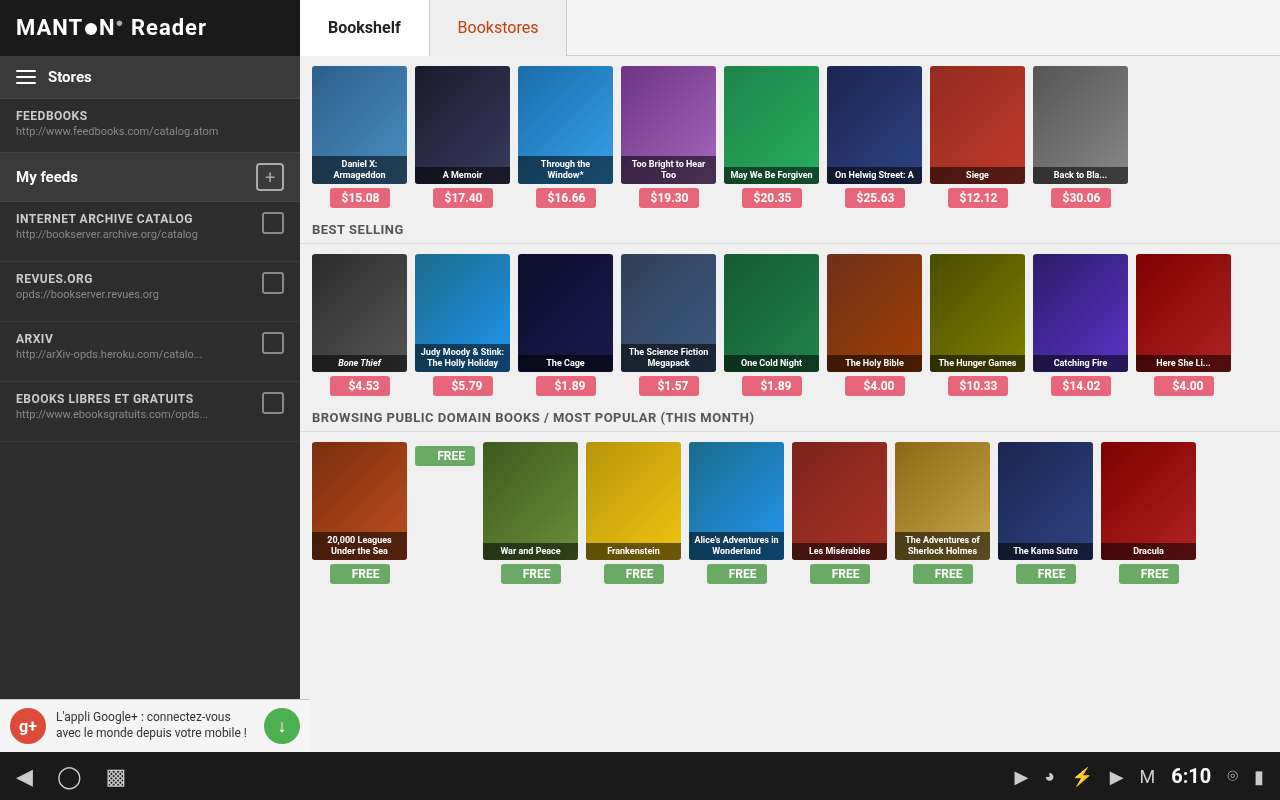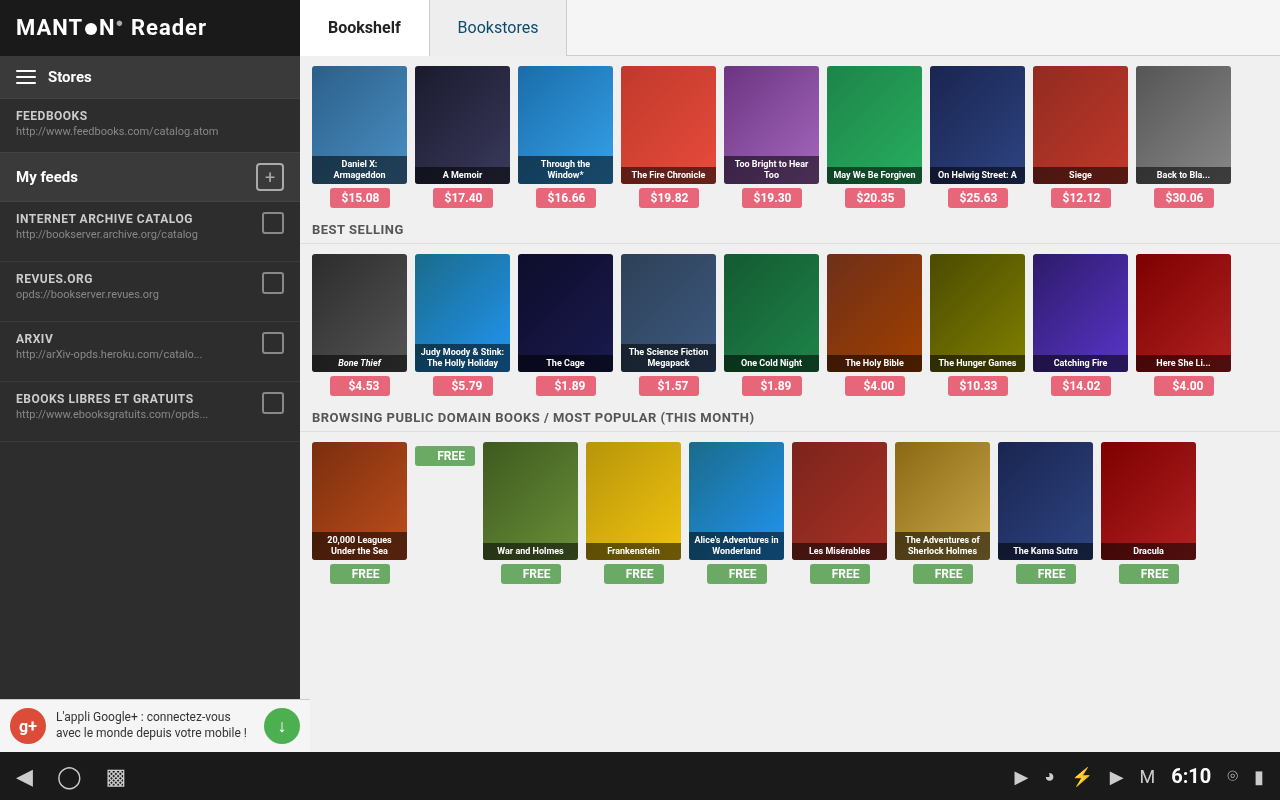--- a/index.html
+++ b/index.html
@@ -29,21 +29,21 @@
       font-weight: bold;
       letter-spacing: 1px;
     }
     #logo span .circle { display: inline-block; width: 12px; height: 12px; border-radius: 50%; background: white; margin: 0 2px; }
     .tab {
       padding: 0 28px;
       height: 56px;
       display: flex;
       align-items: center;
       font-size: 16px;
-      color: #0c4a6e;
+      color: #c2410c;
       cursor: pointer;
       border-right: 1px solid #ccc;
       background: #eeeeee;
     }
     .tab.active {
       background: #ffffff;
       font-weight: bold;
       color: #222;
     }
 
@@ -398,28 +398,20 @@
           <div class="book-item">
             <div class="book-cover">
               <div class="book-cover-inner cover-teal">
                 <div class="book-title-overlay">Through the Window*</div>
               </div>
             </div>
             <div class="book-price">$16.66</div>
           </div>
           <div class="book-item">
             <div class="book-cover">
-              <div class="book-cover-inner cover-orange">
-                <div class="book-title-overlay">The Fire Chronicle</div>
-              </div>
-            </div>
-            <div class="book-price">$19.82</div>
-          </div>
-          <div class="book-item">
-            <div class="book-cover">
               <div class="book-cover-inner cover-purple">
                 <div class="book-title-overlay">Too Bright to Hear Too</div>
               </div>
             </div>
             <div class="book-price">$19.30</div>
           </div>
           <div class="book-item">
             <div class="book-cover">
               <div class="book-cover-inner cover-green">
                 <div class="book-title-overlay">May We Be Forgiven</div>
@@ -539,21 +531,21 @@
             </div>
           </div>
           <div class="book-price free">FREE</div>
         </div>
         <div class="book-item">
           <div class="book-price free">FREE</div>
         </div>
         <div class="book-item">
           <div class="book-cover">
             <div class="book-cover-inner cover-moss">
-              <div class="book-title-overlay">War and Holmes</div>
+              <div class="book-title-overlay">War and Peace</div>
             </div>
           </div>
           <div class="book-price free">FREE</div>
         </div>
         <div class="book-item">
           <div class="book-cover">
             <div class="book-cover-inner cover-gold">
               <div class="book-title-overlay">Frankenstein</div>
             </div>
           </div>

